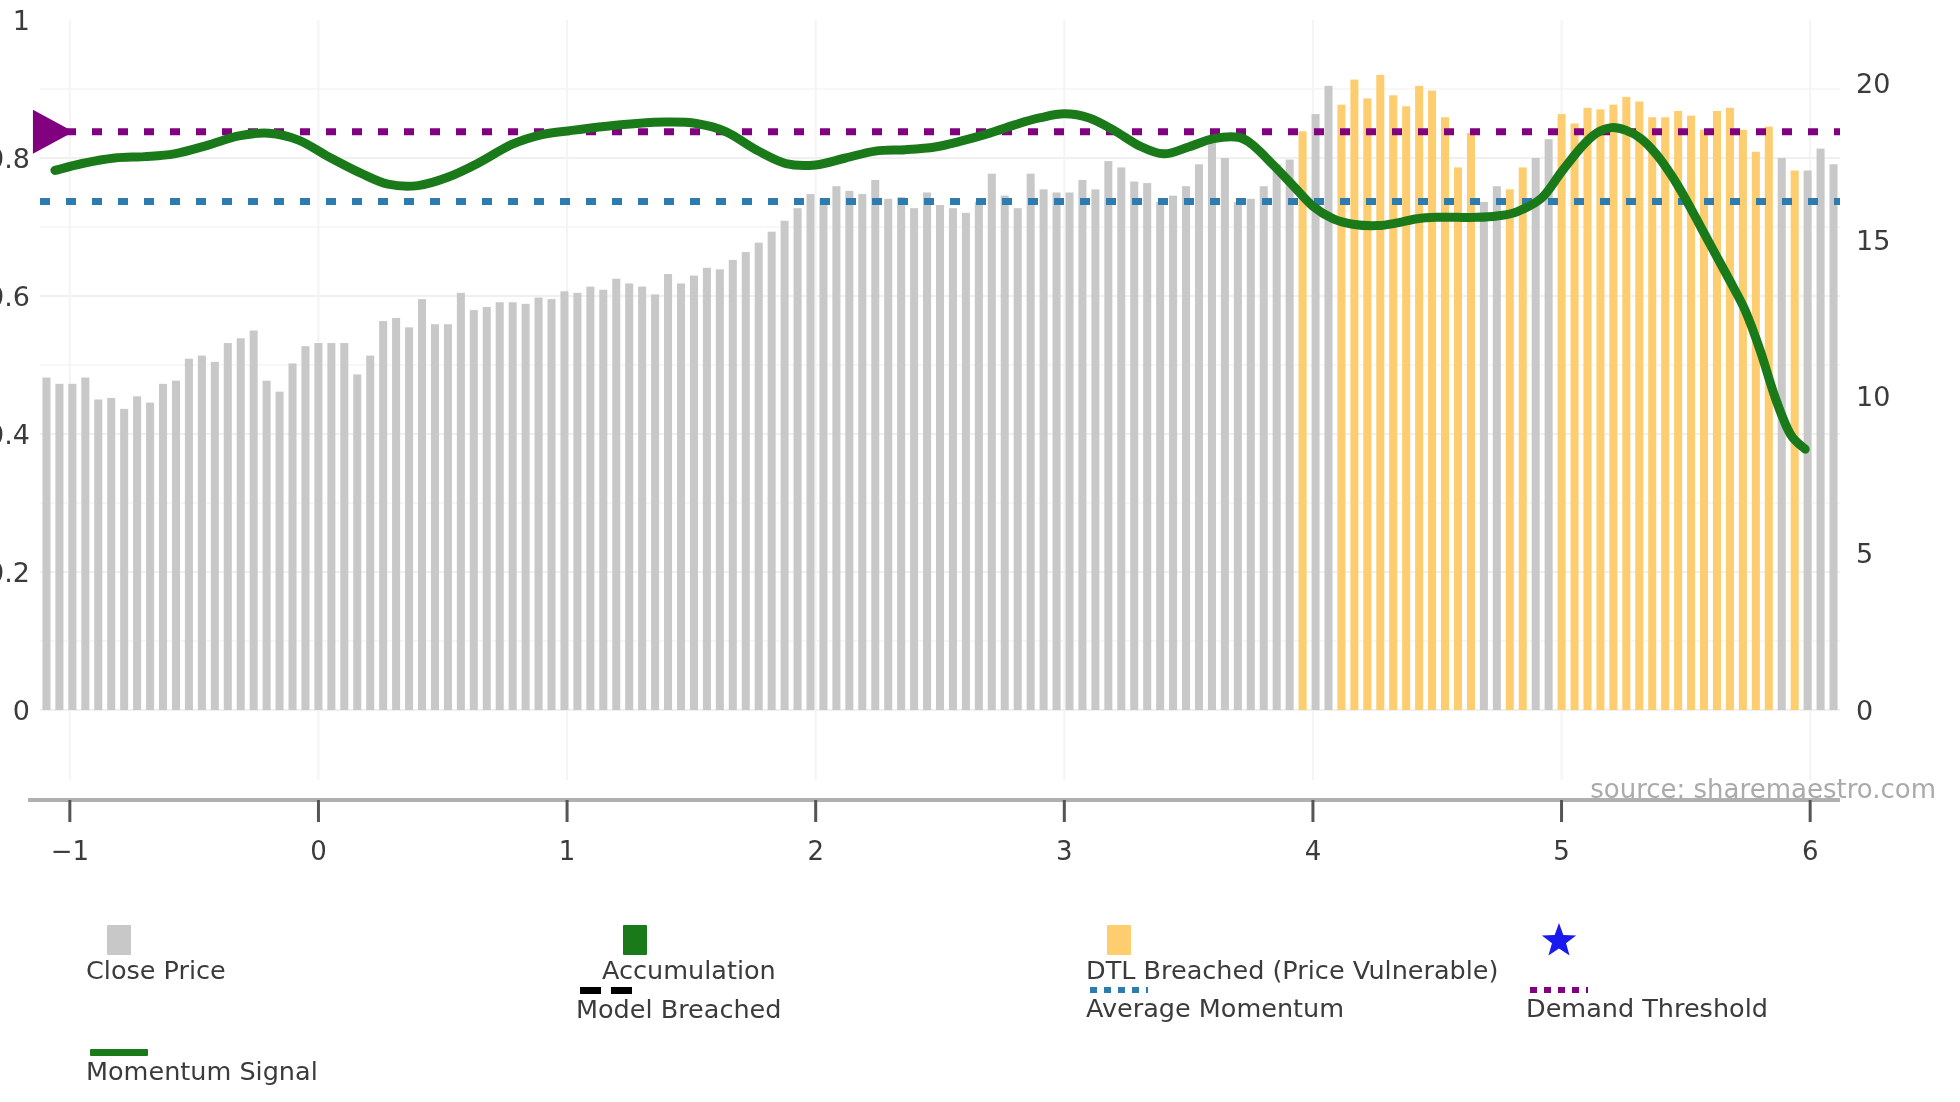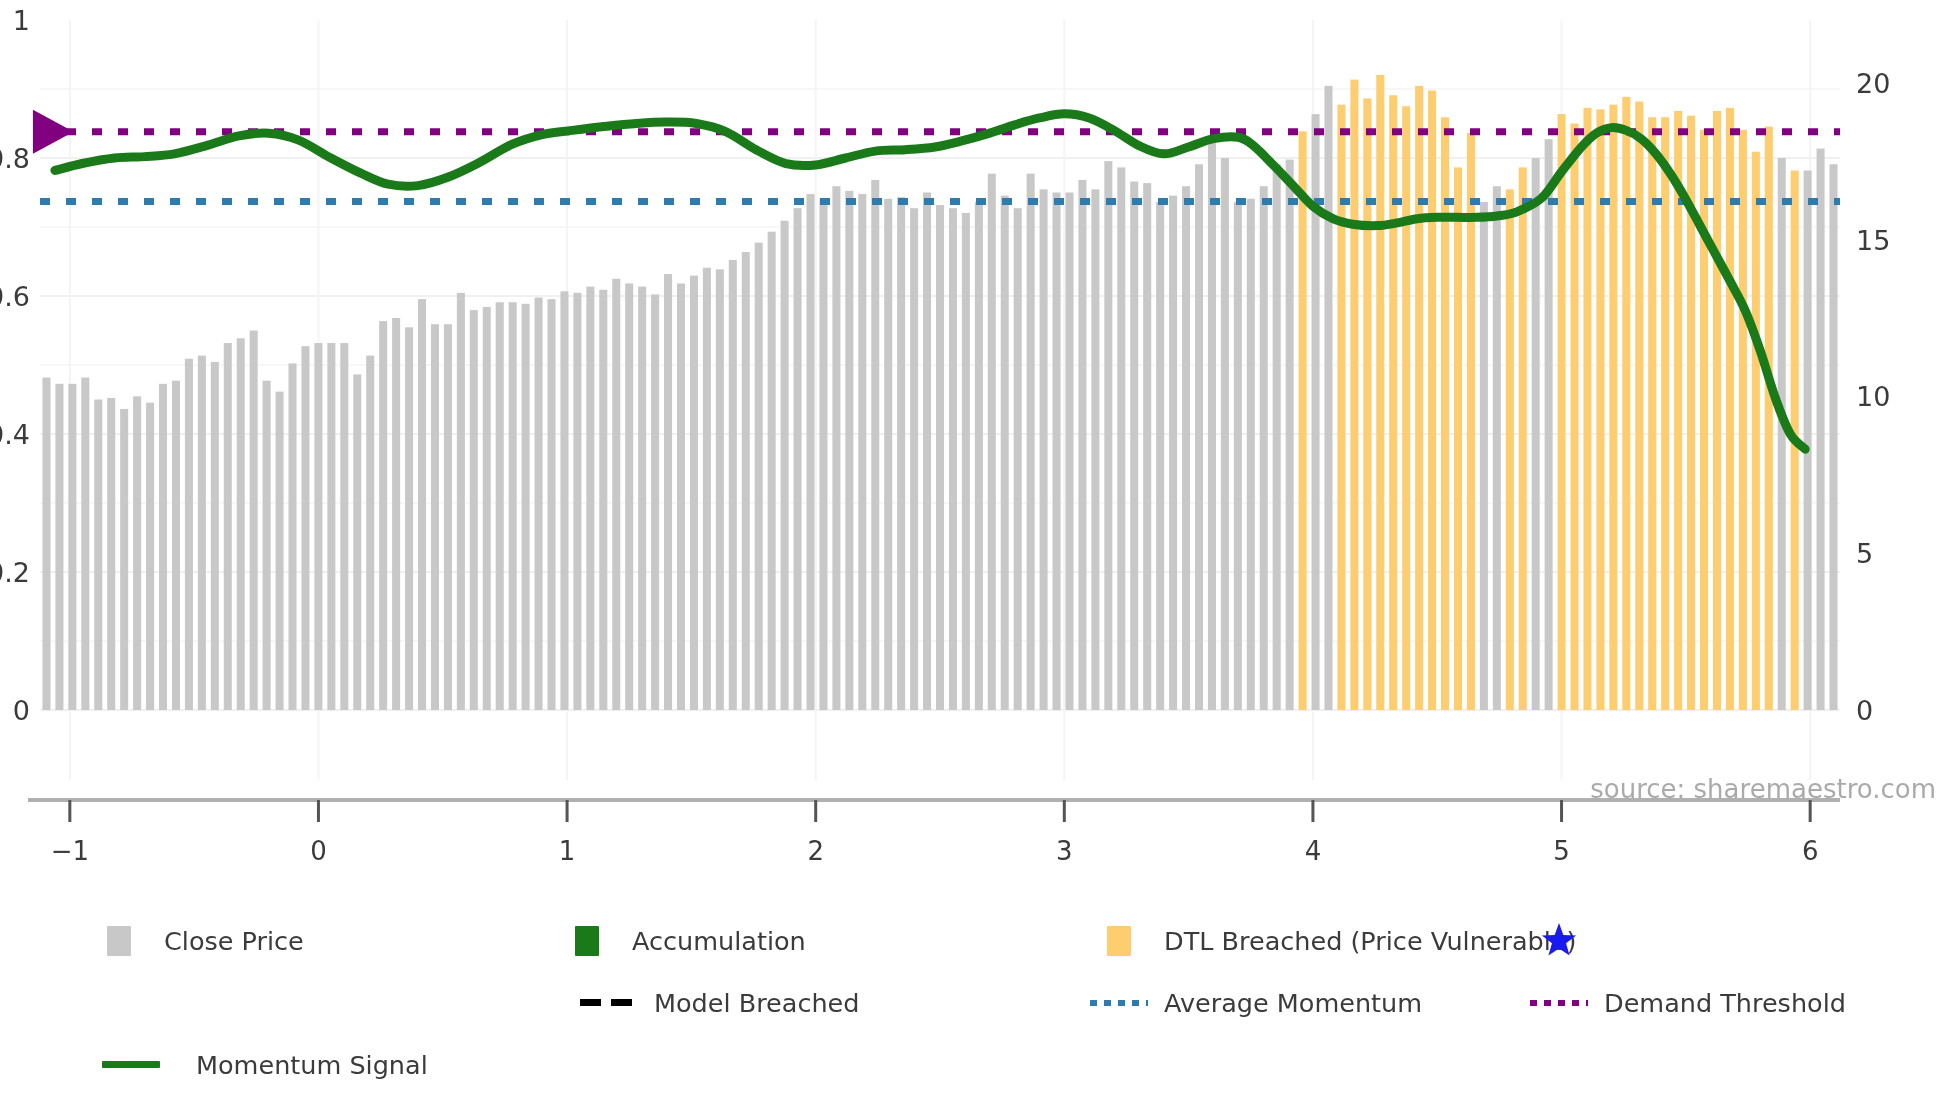--- a/index.html
+++ b/index.html
@@ -49,22 +49,22 @@
     width: 1860px;
   }
   .legend-row {
     display: flex;
     align-items: center;
     height: 31px;
     margin-bottom: 0px;
   }
   .legend-item {
     display: flex;
-    align-items: center;
     height: 31px;
+    flex-direction: column;
   }
   .legend-swatch {
     width: 78px;
     min-width: 78px;
     height: 31px;
     display: flex;
     align-items: center;
     justify-content: center;
   }
   .legend-label {
@@ -304,21 +304,21 @@
   </svg>
 
   <div class="legend">
     <div class="legend-row" id="legend-row-0" style="position: relative;">
         <div class="legend-item" style="position: absolute; left: 0px; top: 0px;">
           <div class="legend-swatch">
             <div class="sw-bar" style="background: rgb(200, 200, 200);"></div>
           </div>
           <div class="legend-label">Close Price</div>
         </div>
-        <div class="legend-item" style="position: absolute; left: 468px; top: 0px;">
+        <div class="legend-item" style="position: absolute; left: 516px; top: 0px;">
           <div class="legend-swatch">
             <div class="sw-bar" style="background: rgb(26, 122, 26);"></div>
           </div>
           <div class="legend-label">Accumulation</div>
         </div>
         <div class="legend-item" style="position: absolute; left: 1000px; top: 0px;">
           <div class="legend-swatch">
             <div class="sw-bar" style="background: rgb(253, 205, 112);"></div>
           </div>
           <div class="legend-label">DTL Breached (Price Vulnerable)</div>
@@ -345,21 +345,21 @@
           <div class="legend-label">Demand Threshold</div>
         </div>
         <div class="legend-item" style="position: absolute; left: 1000px; top: 31px;">
           <div class="legend-swatch">
             <div class="sw-dot" style="background: repeating-linear-gradient(to right, rgb(46, 123, 173) 0px, rgb(46, 123, 173) 7px, transparent 7px, transparent 14px);"></div>
           </div>
           <div class="legend-label">Average Momentum</div>
         </div>
       </div>
     <div class="legend-row" id="legend-row-2" style="position: relative;">
-        <div class="legend-item" style="position: absolute; left: 12px; top: 62px; gap: 20px;">
+        <div class="legend-item" style="position: absolute; left: 0px; top: 62px;">
           <div class="legend-swatch">
             <div class="sw-line" style="background: rgb(26, 122, 26);"></div>
           </div>
           <div class="legend-label">Momentum Signal</div>
         </div>
       </div>
   </div>
 
 </div>
 

